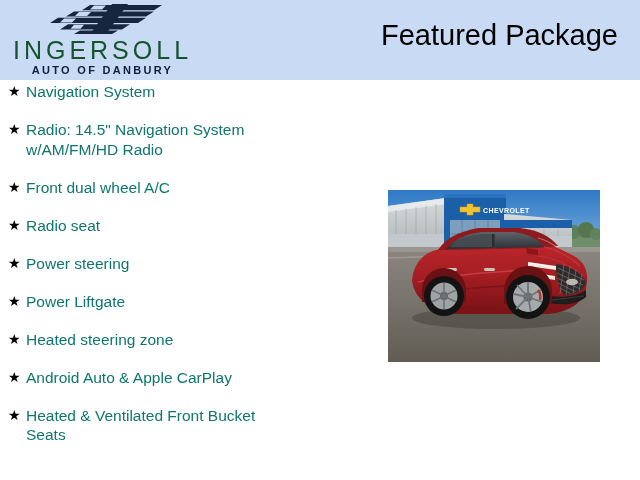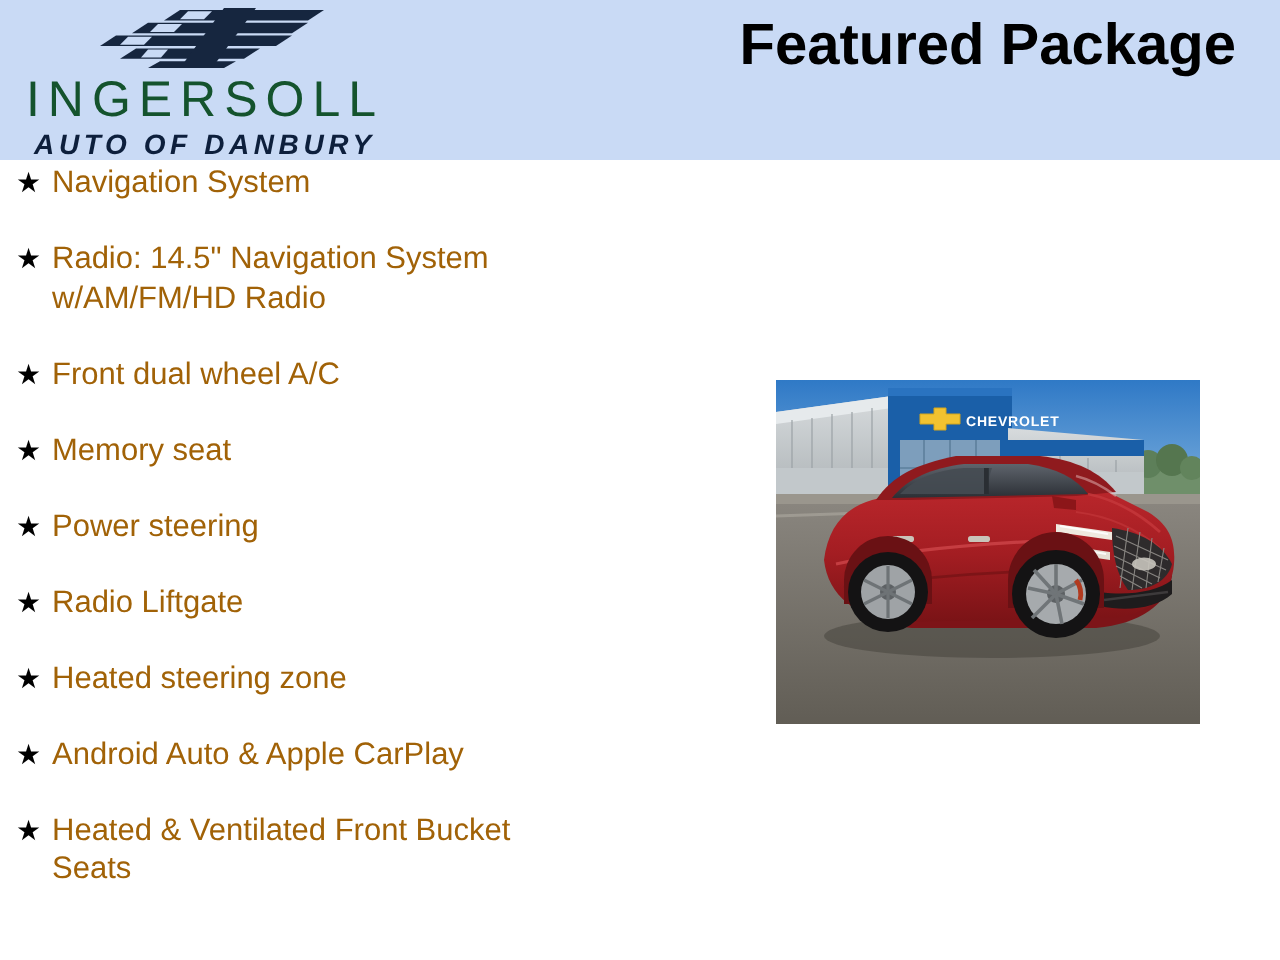--- a/index.html
+++ b/index.html
@@ -54,35 +54,34 @@
     line-height: 1;
     font-family: "Liberation Sans", sans-serif;
   }
 
   #dealer-tagline {
     position: absolute;
     left: 0px;
     top: 63px;
     width: 205px;
     text-align: center;
-    font-size: 14px;
+    font-size: 11px;
     font-weight: bold;
     letter-spacing: 2.3px;
     color: #0d1f3c;
     line-height: 1;
     font-family: "Liberation Sans", sans-serif;
-    font-style: italic;
   }
 
   #header-title {
     position: absolute;
     right: 22px;
-    top: 8px;
+    top: 20px;
     font-size: 29px;
-    font-weight: bold;
+    font-weight: normal;
     color: #000000;
     letter-spacing: 0px;
     line-height: 1.1;
     white-space: nowrap;
   }
 
   
   #feature-list {
     position: absolute;
     left: 0;
@@ -107,21 +106,21 @@
     font-size: 14px;
     line-height: 19.5px;
     color: #000000;
     text-align: left;
   }
 
   .feature-label {
     flex: 1 1 auto;
     font-size: 15.5px;
     line-height: 19.5px;
-    color: #a16207;
+    color: #0f766e;
     white-space: pre-line;
   }
 
   
   #vehicle-photo {
     position: absolute;
     left: 388px;
     top: 190px;
     width: 212px;
     height: 172px;
@@ -178,29 +177,29 @@
       <span class="feature-bullet">★</span>
       <span class="feature-label">Radio: 14.5" Navigation System
 w/AM/FM/HD Radio</span>
     </li>
     <li class="feature-item">
       <span class="feature-bullet">★</span>
       <span class="feature-label">Front dual wheel A/C</span>
     </li>
     <li class="feature-item">
       <span class="feature-bullet">★</span>
-      <span class="feature-label">Memory seat</span>
+      <span class="feature-label">Radio seat</span>
     </li>
     <li class="feature-item">
       <span class="feature-bullet">★</span>
       <span class="feature-label">Power steering</span>
     </li>
     <li class="feature-item">
       <span class="feature-bullet">★</span>
-      <span class="feature-label">Radio Liftgate</span>
+      <span class="feature-label">Power Liftgate</span>
     </li>
     <li class="feature-item">
       <span class="feature-bullet">★</span>
       <span class="feature-label">Heated steering zone</span>
     </li>
     <li class="feature-item">
       <span class="feature-bullet">★</span>
       <span class="feature-label">Android Auto &amp; Apple CarPlay</span>
     </li>
     <li class="feature-item">

